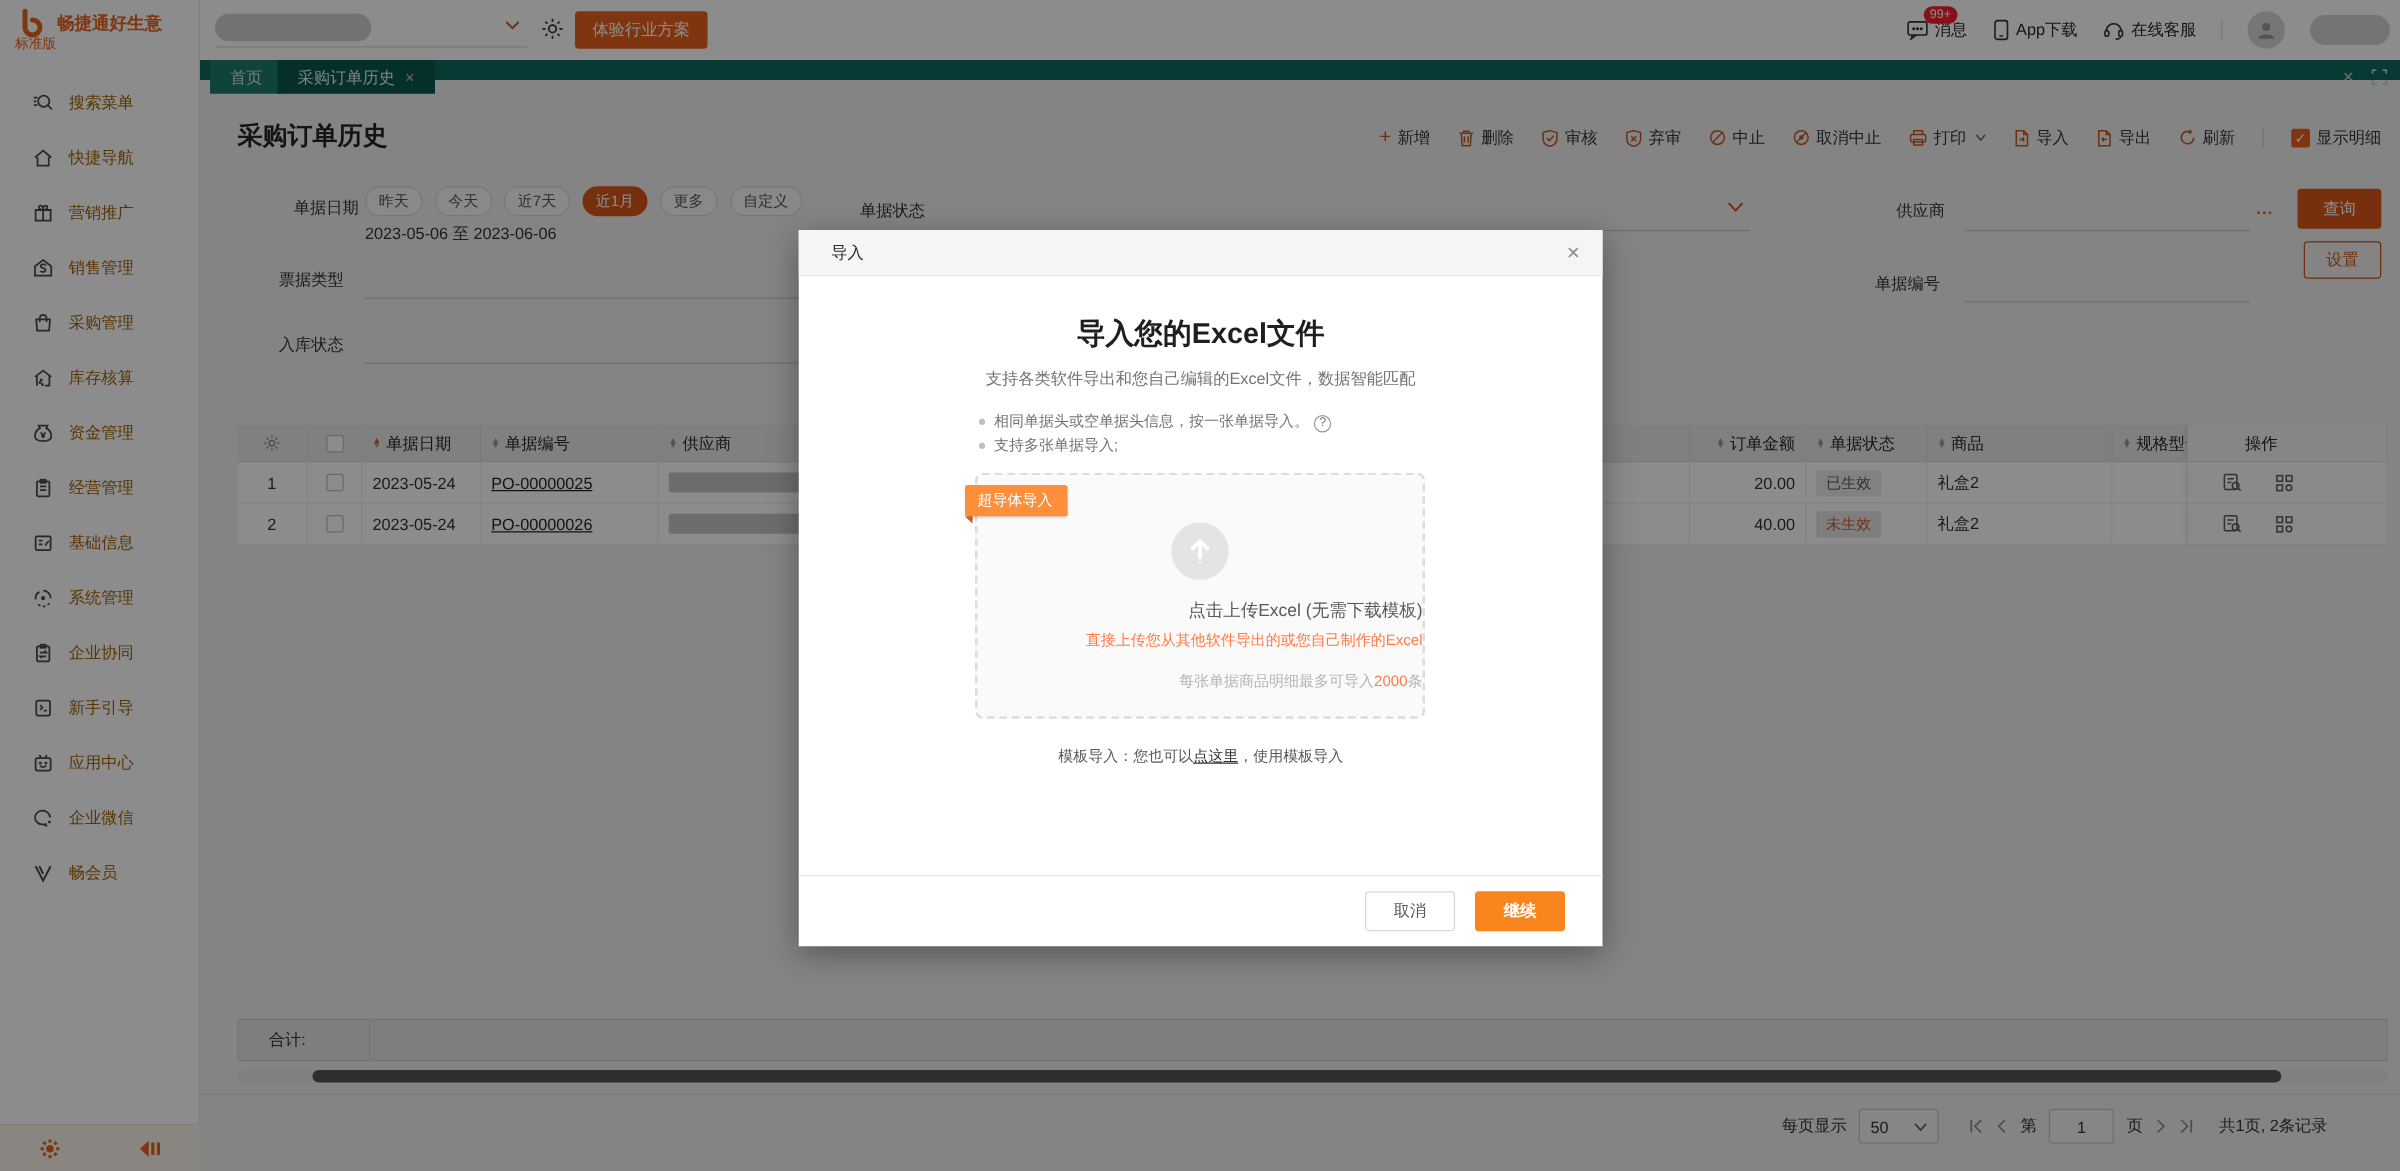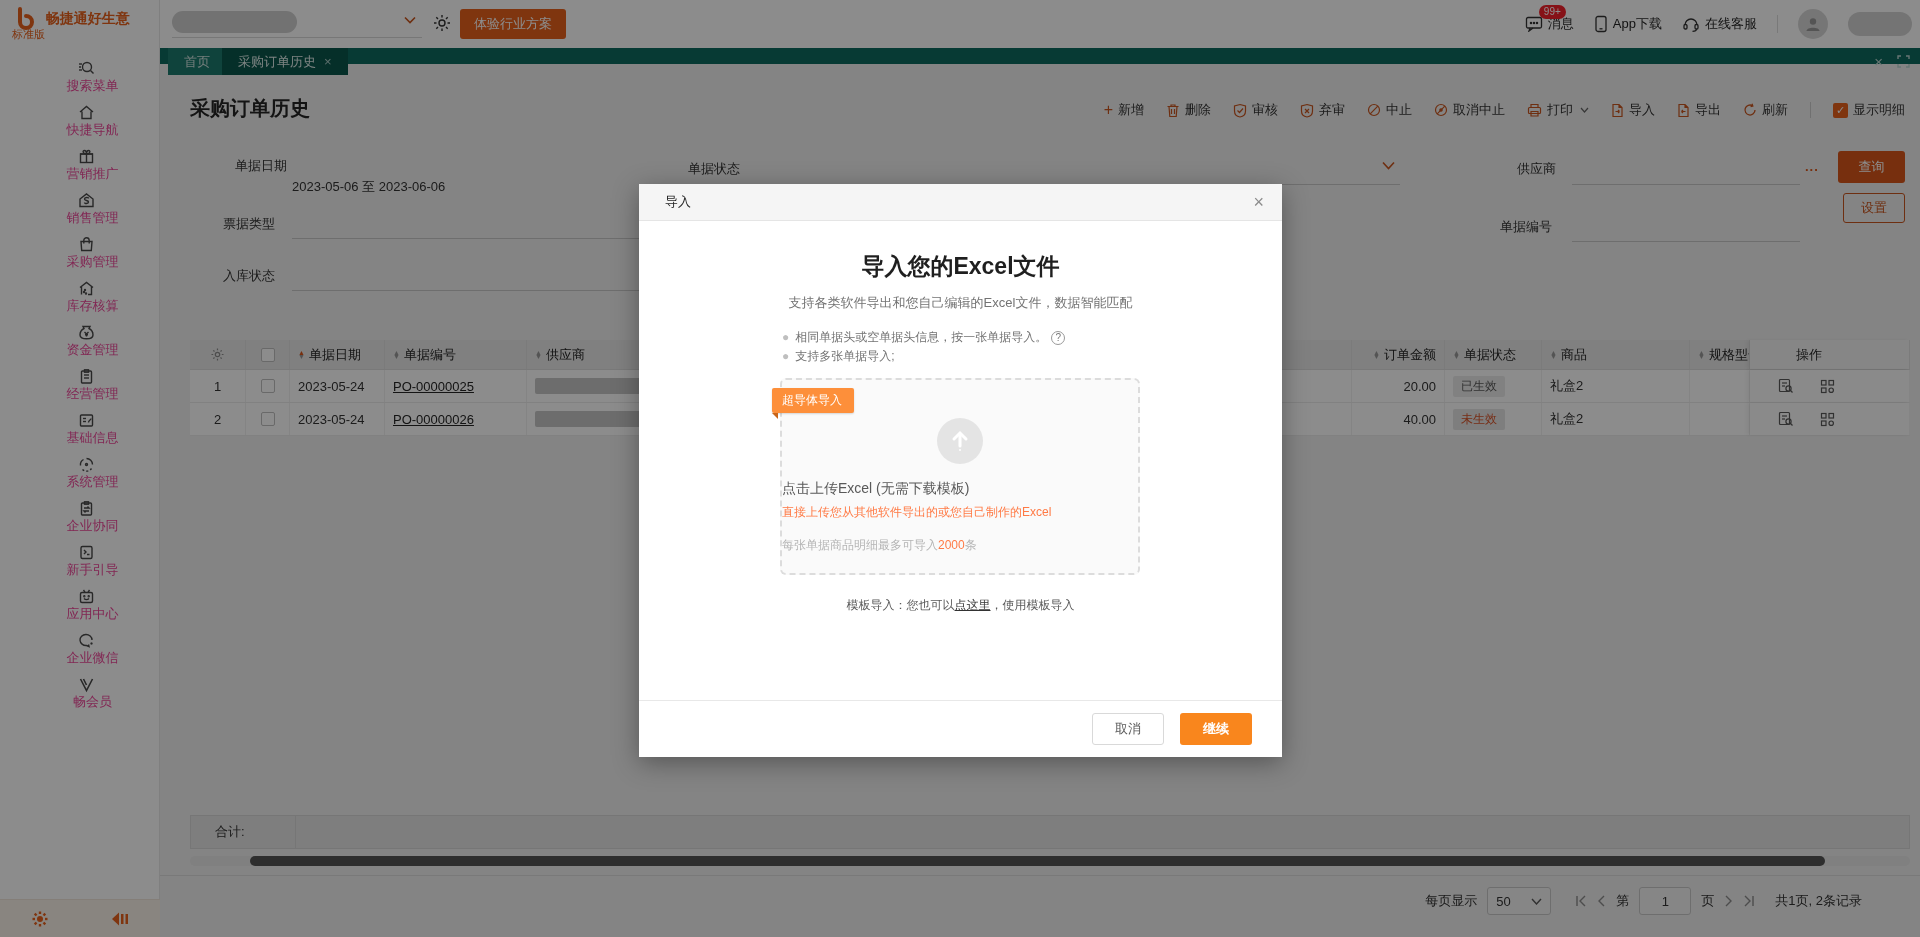--- a/index.html
+++ b/index.html
@@ -6,21 +6,21 @@
   html,body { width:1920px; height:937px; overflow:hidden; }
   body { font-family:"Liberation Sans","DejaVu Sans",sans-serif; font-size:13px; color:#333; background:#f0f0f0; position:relative; }
 
   
   .sidebar { position:absolute; left:0; top:0; width:160px; height:937px; background:#fff; border-right:1px solid #e8e8e8; z-index:10; }
   .logo-area { height:48px; padding:6px 10px 0 12px; position:relative; }
   .logo-glyph { display:inline-block; vertical-align:middle; }
   .brand-name { color:#e8611c; font-size:14px; font-weight:bold; vertical-align:middle; margin-left:4px; }
   .brand-edition { position:absolute; left:12px; top:27px; color:#e8611c; font-size:11px; }
   .menu { padding-top:12px; }
-  .menu-item { height:44px; display:flex; align-items:center; padding-left:26px; cursor:pointer; color:#ec4899;flex-direction:column; }
+  .menu-item { height:44px; display:flex; align-items:center; padding-left:26px; cursor:pointer; color:#a16207; }
   .menu-item svg { margin-right:12px; flex:0 0 auto; }
   .sidebar-footer { position:absolute; left:0; bottom:0; width:160px; height:38px; background:#faf3ea; border-top:1px solid #f0e6da; display:flex; align-items:center; justify-content:space-around; }
 
   
   .header { position:absolute; left:160px; top:0; width:1760px; height:48px; background:#fff; z-index:9; }
   .org-select { position:absolute; left:12px; top:8px; width:250px; height:30px; border-bottom:1px solid #d9d9d9; }
   .org-redacted { position:absolute; left:0; top:3px; width:125px; height:22px; background:#cfcfcf; border-radius:11px; }
   .org-caret { position:absolute; right:6px; top:8px; }
   .hdr-gear { position:absolute; left:272px; top:13px; cursor:pointer; }
   .exp-btn { position:absolute; left:300px; top:9px; height:30px; padding:0 14px; background:#e8611c; color:#fff; border:none; border-radius:3px; font-size:13px; line-height:30px; cursor:pointer; }
@@ -98,21 +98,21 @@
   .modal { position:absolute; left:639px; top:184px; width:643px; height:573px; background:#fff; z-index:60; box-shadow:0 6px 24px rgba(0,0,0,.35); display:flex; flex-direction:column; }
   .modal-hd { height:37px; background:#f5f5f5; border-bottom:1px solid #e5e5e5; display:flex; align-items:center; justify-content:space-between; padding:0 18px 0 26px; }
   .modal-hd-title { color:#262626; font-size:13px; }
   .modal-close { font-size:18px; color:#8c8c8c; cursor:pointer; line-height:1; }
   .modal-body { flex:1; position:relative; }
   .m-title { text-align:center; margin-top:30px; font-size:23px; font-weight:bold; color:#1f1f1f; }
   .m-sub { text-align:center; margin-top:12px; font-size:13px; color:#737373; }
   .m-bullets { margin:16px 0 0 143px; font-size:12px; color:#737373; line-height:19px; }
   .m-bullets .dot { color:#bfbfbf; margin-right:6px; }
   .help-circle { display:inline-flex; width:14px; height:14px; border:1px solid #999; border-radius:50%; font-size:10px; color:#777; align-items:center; justify-content:center; margin-left:4px; cursor:pointer; }
-  .upload-box { position:relative; margin:12px 0 0 141px; width:360px; height:197px; background:#fafafa; border:2px dashed #dcdcdc; border-radius:6px; text-align:left; cursor:pointer; }
+  .upload-box { position:relative; margin:12px 0 0 141px; width:360px; height:197px; background:#fafafa; border:2px dashed #dcdcdc; border-radius:6px; text-align:right; cursor:pointer; }
   .ribbon { position:absolute; left:-10px; top:8px; background:#fd8f3a; color:#fff; font-size:12px; padding:4px 12px 4px 10px; border-radius:2px; box-shadow:0 1px 2px rgba(0,0,0,.15); }
   .ribbon::after { content:""; position:absolute; left:0; bottom:-6px; border:3px solid transparent; border-top-color:#c9651a; border-right-color:#c9651a; }
   .up-circle { width:46px; height:46px; border-radius:50%; background:#e4e4e4; margin:38px auto 0; display:flex; align-items:center; justify-content:center; }
   .u-main { margin-top:16px; font-size:14px; color:#595959; }
   .u-sub { margin-top:6px; font-size:12px; color:#ff7a45; }
   .u-limit { margin-top:16px; font-size:12px; color:#b5b5b5; }
   .u-limit .count { color:#ff7a45; }
   .m-template { text-align:center; margin-top:22px; font-size:12px; color:#595959; }
   .m-template .tlink { text-decoration:underline; color:#333; cursor:pointer; }
   .modal-ft { height:57px; border-top:1px solid #e8e8e8; display:flex; align-items:center; justify-content:flex-end; gap:16px; padding-right:30px; }
@@ -418,20 +418,28 @@
       <span>刷新</span>
     </div>
     <div class="tb-divider"></div>
     <div class="tb-btn">
       <span class="chk">✓</span>
       <span>显示明细</span>
     </div>
   </div>
 
   <span class="flabel" style="left:75px; top:82px;">单据日期</span>
+  <div style="position:absolute; left:132px; top:74px;">
+    <span class="pill">昨天</span>
+    <span class="pill">今天</span>
+    <span class="pill">近7天</span>
+    <span class="pill active">近1月</span>
+    <span class="pill">更多</span>
+    <span class="pill">自定义</span>
+  </div>
   <div class="date-range">2023-05-06 至 2023-06-06</div>
 
   <span class="flabel" style="left:528px; top:85px;">单据状态</span>
   <div class="underline-input" style="left:595px; top:86px; width:645px;"></div>
   <svg class="sel-caret" width="13" height="9" viewBox="0 0 13 9" fill="none" stroke="#c9561f" stroke-width="1.6">
       <polyline points="1,1.5 6.5,7.5 12,1.5"></polyline>
     </svg>
 
   <span class="flabel" style="left:1357px; top:85px;">供应商</span>
   <div class="underline-input" style="left:1412px; top:86px; width:228px;"></div>

